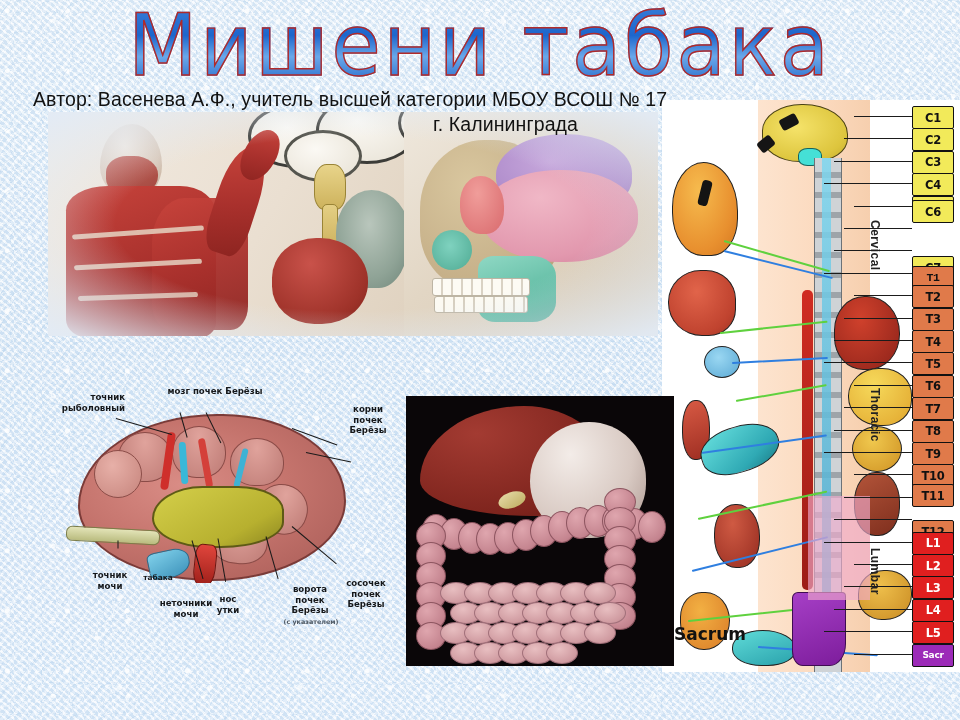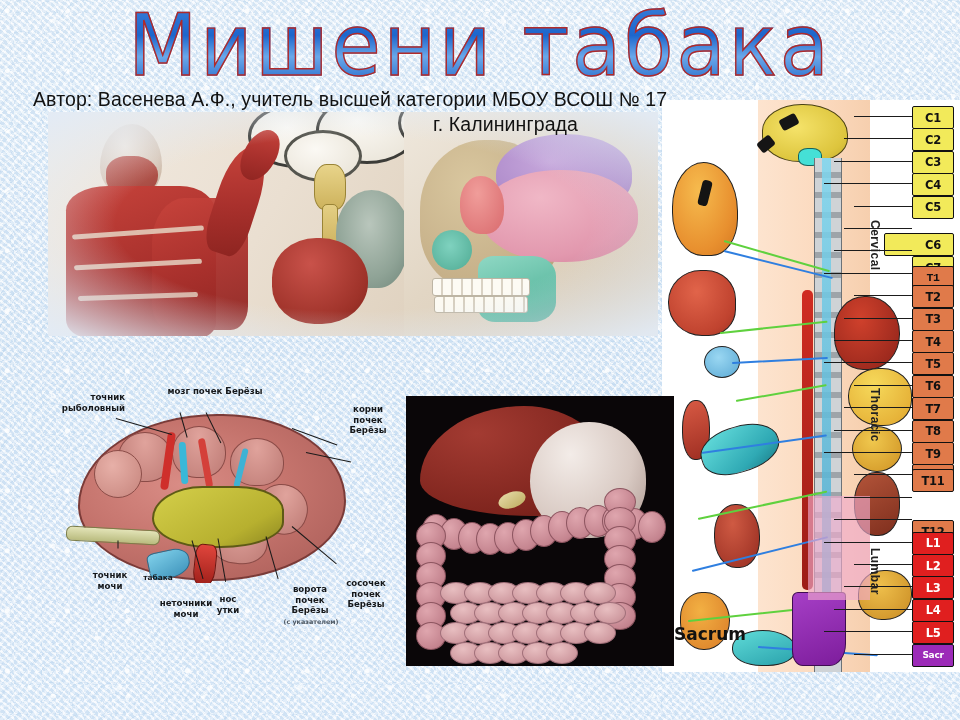--- a/index.html
+++ b/index.html
@@ -305,21 +305,21 @@
       <div class="vert-label vert-c" style="top: 6px;">C1</div>
       <div class="lead" style="top: 16px; right: 48px; width: 58px;"></div>
       <div class="vert-label vert-c" style="top: 28.4px;">C2</div>
       <div class="lead" style="top: 38.4px; right: 48px; width: 68px;"></div>
       <div class="vert-label vert-c" style="top: 50.8px;">C3</div>
       <div class="lead" style="top: 60.8px; right: 48px; width: 78px;"></div>
       <div class="vert-label vert-c" style="top: 73.2px;">C4</div>
       <div class="lead" style="top: 83.2px; right: 48px; width: 88px;"></div>
       <div class="vert-label vert-c" style="top: 95.6px;">C5</div>
       <div class="lead" style="top: 105.6px; right: 48px; width: 58px;"></div>
-      <div class="vert-label vert-c" style="top: 133px; padding-left: 28px;">C6</div>
+      <div class="vert-label vert-c" style="top: 100px;">C6</div>
       <div class="lead" style="top: 128px; right: 48px; width: 68px;"></div>
       <div class="vert-label vert-c" style="top: 156px;">C7</div>
       <div class="lead" style="top: 150.4px; right: 48px; width: 78px;"></div>
       <div class="vert-label vert-t" style="top: 166px; font-family: Liberation Mono, monospace;">T1</div>
       <div class="lead" style="top: 172.8px; right: 48px; width: 88px;"></div>
       <div class="vert-label vert-t" style="top: 185.2px;">T2</div>
       <div class="lead" style="top: 195.2px; right: 48px; width: 58px;"></div>
       <div class="vert-label vert-t" style="top: 207.6px;">T3</div>
       <div class="lead" style="top: 217.6px; right: 48px; width: 68px;"></div>
       <div class="vert-label vert-t" style="top: 230px;">T4</div>
@@ -329,21 +329,21 @@
       <div class="vert-label vert-t" style="top: 274.8px;">T6</div>
       <div class="lead" style="top: 284.8px; right: 48px; width: 58px;"></div>
       <div class="vert-label vert-t" style="top: 297.2px;">T7</div>
       <div class="lead" style="top: 307.2px; right: 48px; width: 68px;"></div>
       <div class="vert-label vert-t" style="top: 319.6px;">T8</div>
       <div class="lead" style="top: 329.6px; right: 48px; width: 78px;"></div>
       <div class="vert-label vert-t" style="top: 342px;">T9</div>
       <div class="lead" style="top: 352px; right: 48px; width: 88px;"></div>
       <div class="vert-label vert-t" style="top: 364.4px;">T10</div>
       <div class="lead" style="top: 374.4px; right: 48px; width: 58px;"></div>
-      <div class="vert-label vert-t" style="top: 369px; margin-left: 36px;">T11</div>
+      <div class="vert-label vert-t" style="top: 384px; margin-left: 36px;">T11</div>
       <div class="lead" style="top: 396.8px; right: 48px; width: 68px;"></div>
       <div class="vert-label vert-t" style="top: 420px;">T12</div>
       <div class="lead" style="top: 419.2px; right: 48px; width: 78px;"></div>
       <div class="vert-label vert-l" style="top: 431.6px; margin-left: 24px;">L1</div>
       <div class="lead" style="top: 441.6px; right: 48px; width: 88px;"></div>
       <div class="vert-label vert-l" style="top: 454px;">L2</div>
       <div class="lead" style="top: 464px; right: 48px; width: 58px;"></div>
       <div class="vert-label vert-l" style="top: 476.4px; text-align: center;">L3</div>
       <div class="lead" style="top: 486.4px; right: 48px; width: 68px;"></div>
       <div class="vert-label vert-l" style="top: 498.8px;">L4</div>

